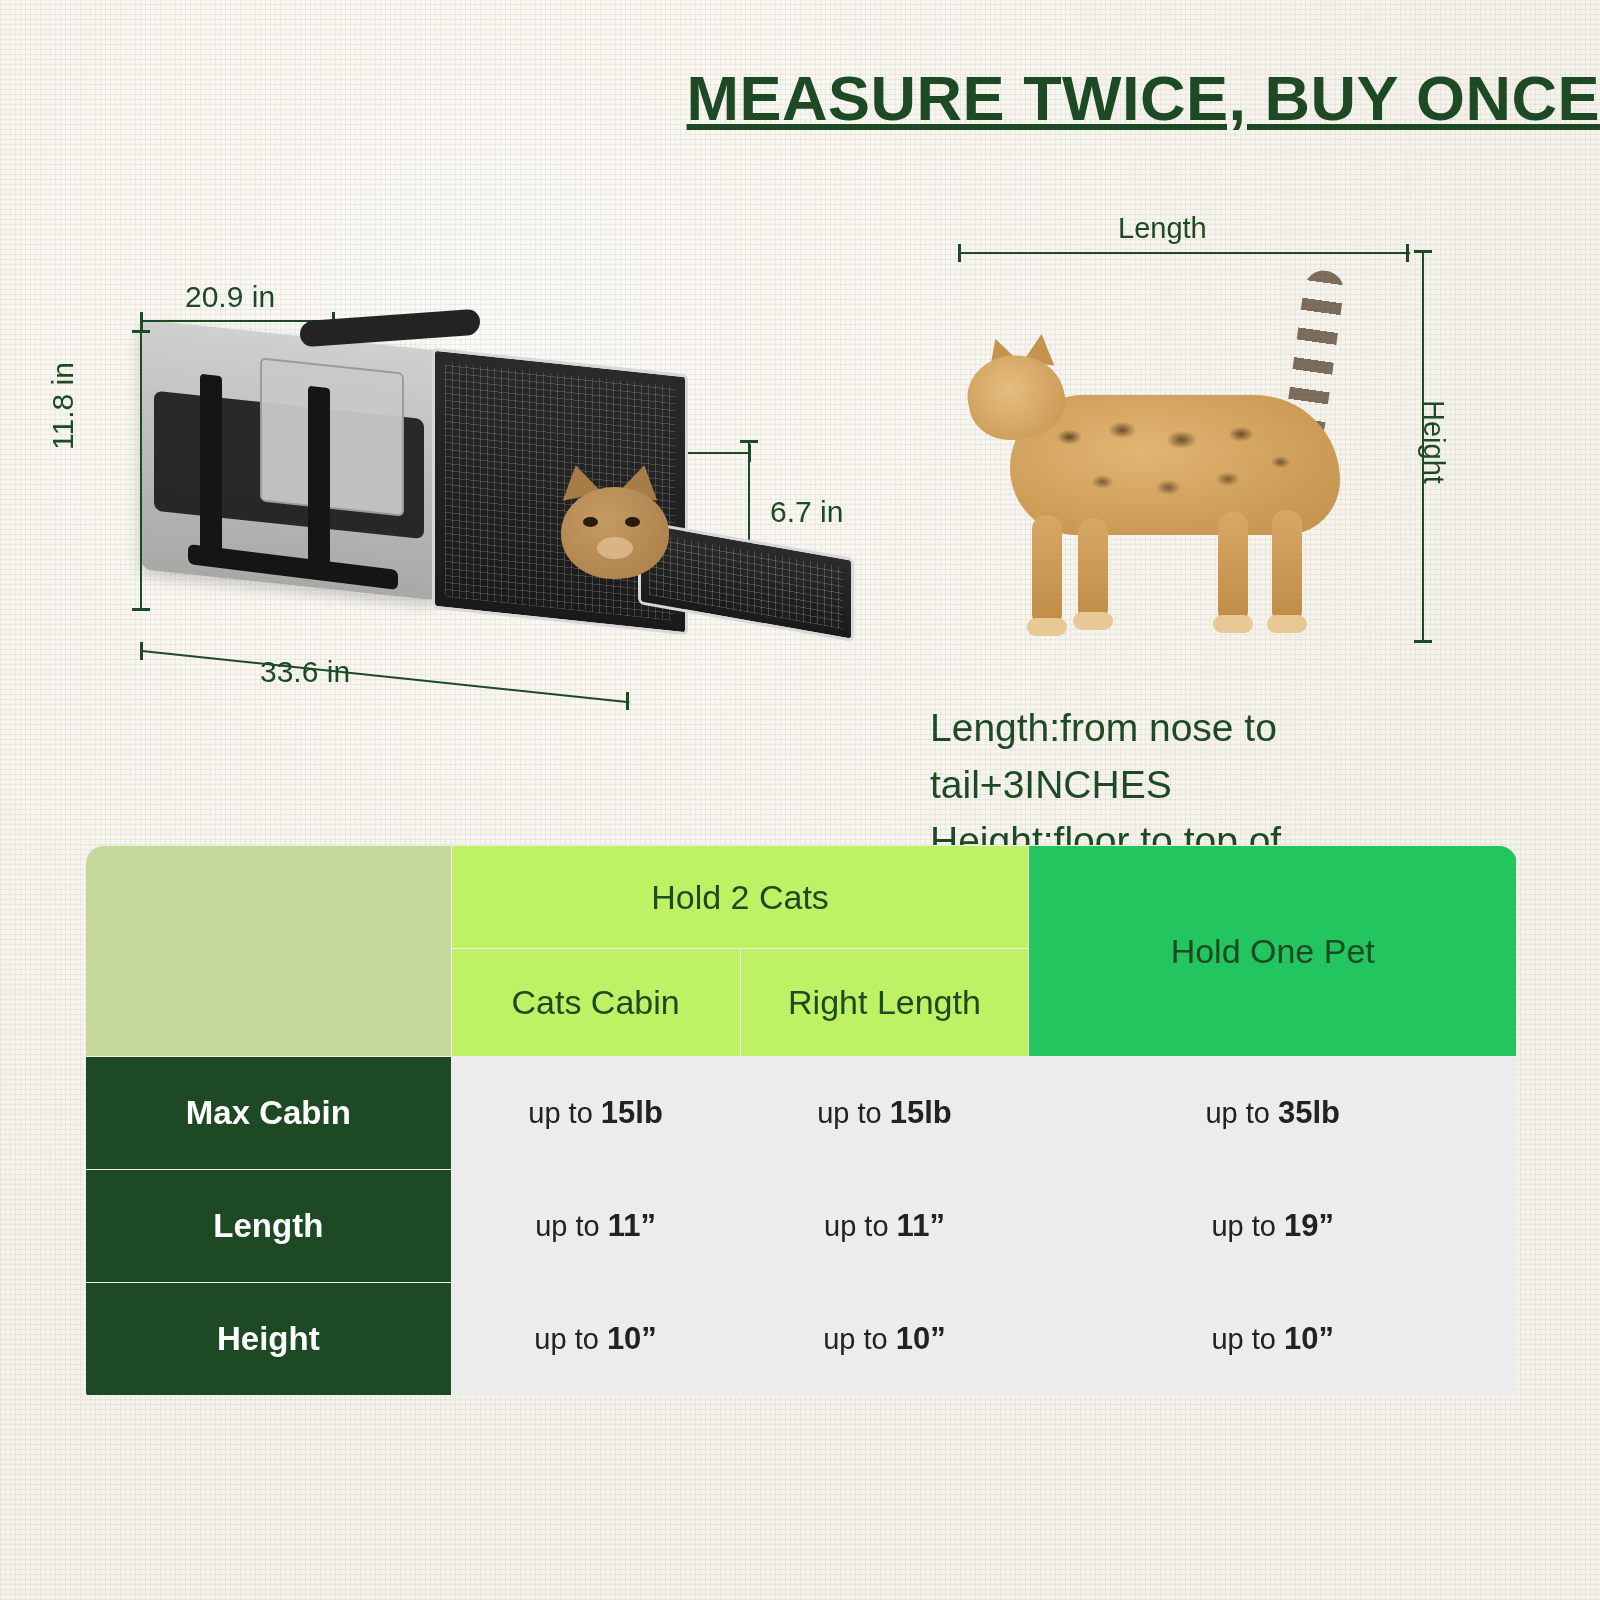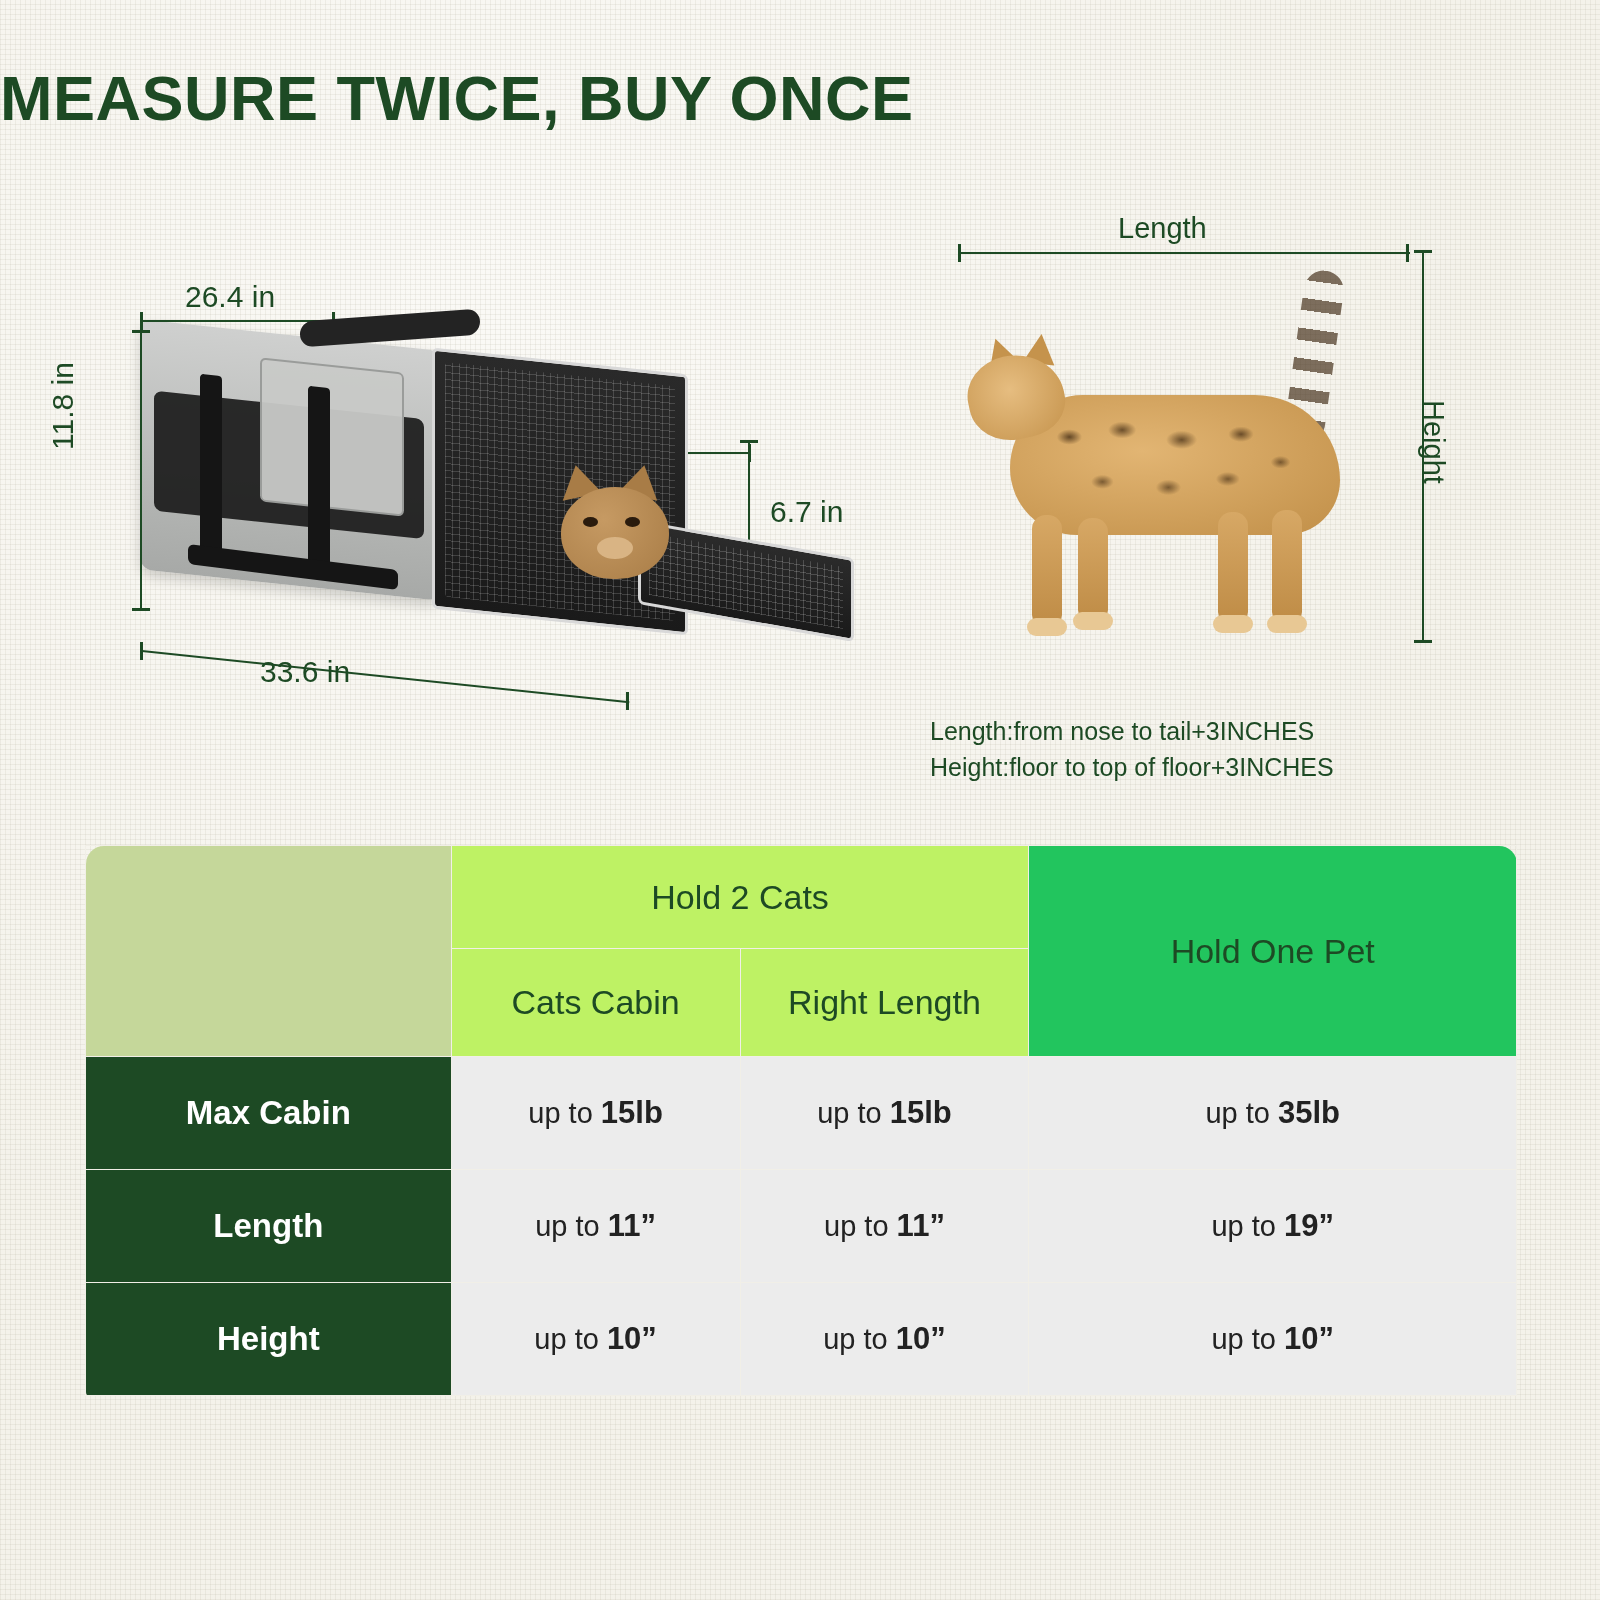--- a/index.html
+++ b/index.html
@@ -29,25 +29,26 @@
     position: absolute;
     inset: 0;
   }
 
   
   .title {
     position: absolute;
     top: 62px;
     left: 0;
     width: 100%;
-    text-align: left;
+    text-align: right;
     font-size: 63px;
     font-weight: bold;
     letter-spacing: 0.5px;
     color: #1d4a24;
+    text-decoration: underline;
   }
 
   
   .left-panel {
     position: absolute;
     left: 60px;
     top: 230px;
     width: 840px;
     height: 520px;
   }
@@ -276,23 +277,22 @@
     background: #e8c894;
     border-radius: 10px;
   }
 
   .note-lines {
     position: absolute;
     left: 0;
     top: 500px;
     width: 560px;
     color: #1d4a24;
-    font-size: 25px;
+    font-size: 39px;
     line-height: 1.45;
-    margin-top: 13px;
   }
 
   
   .table-wrap {
     position: absolute;
     left: 85px;
     top: 845px;
     width: 1432px;
   }
   table.spec {
@@ -365,21 +365,21 @@
         <div class="cat-head"></div>
         <div class="eye l"></div>
         <div class="eye r"></div>
         <div class="muzzle"></div>
       </div>
     </div>
 
     <div class="dim-line dim-h" style="left:82px; top:90px; width:195px;"></div>
     <div class="cap" style="left:80px; top:82px; width:3px; height:18px;"></div>
     <div class="cap" style="left:272px; top:82px; width:3px; height:18px;"></div>
-    <div class="dim-label" style="left:125px; top:50px; font-size:30px;">26.4 in</div>
+    <div class="dim-label" style="left:125px; top:50px; font-size:30px;">20.9 in</div>
 
     <div class="dim-line dim-v" style="left:80px; top:100px; height:280px;"></div>
     <div class="cap" style="left:72px; top:100px; width:18px; height:3px;"></div>
     <div class="cap" style="left:72px; top:378px; width:18px; height:3px;"></div>
     <div class="dim-label" style="left:-14px; top:220px; transform:rotate(-90deg); transform-origin:left top; font-size:30px;">11.8 in</div>
 
     <div class="dim-line dim-h" style="left:545px; top:222px; width:145px;"></div>
     <div class="cap" style="left:543px; top:214px; width:3px; height:18px;"></div>
     <div class="cap" style="left:688px; top:214px; width:3px; height:18px;"></div>
     <div class="dim-label" style="left:455px; top:182px; font-size:30px;">11.6in</div>

